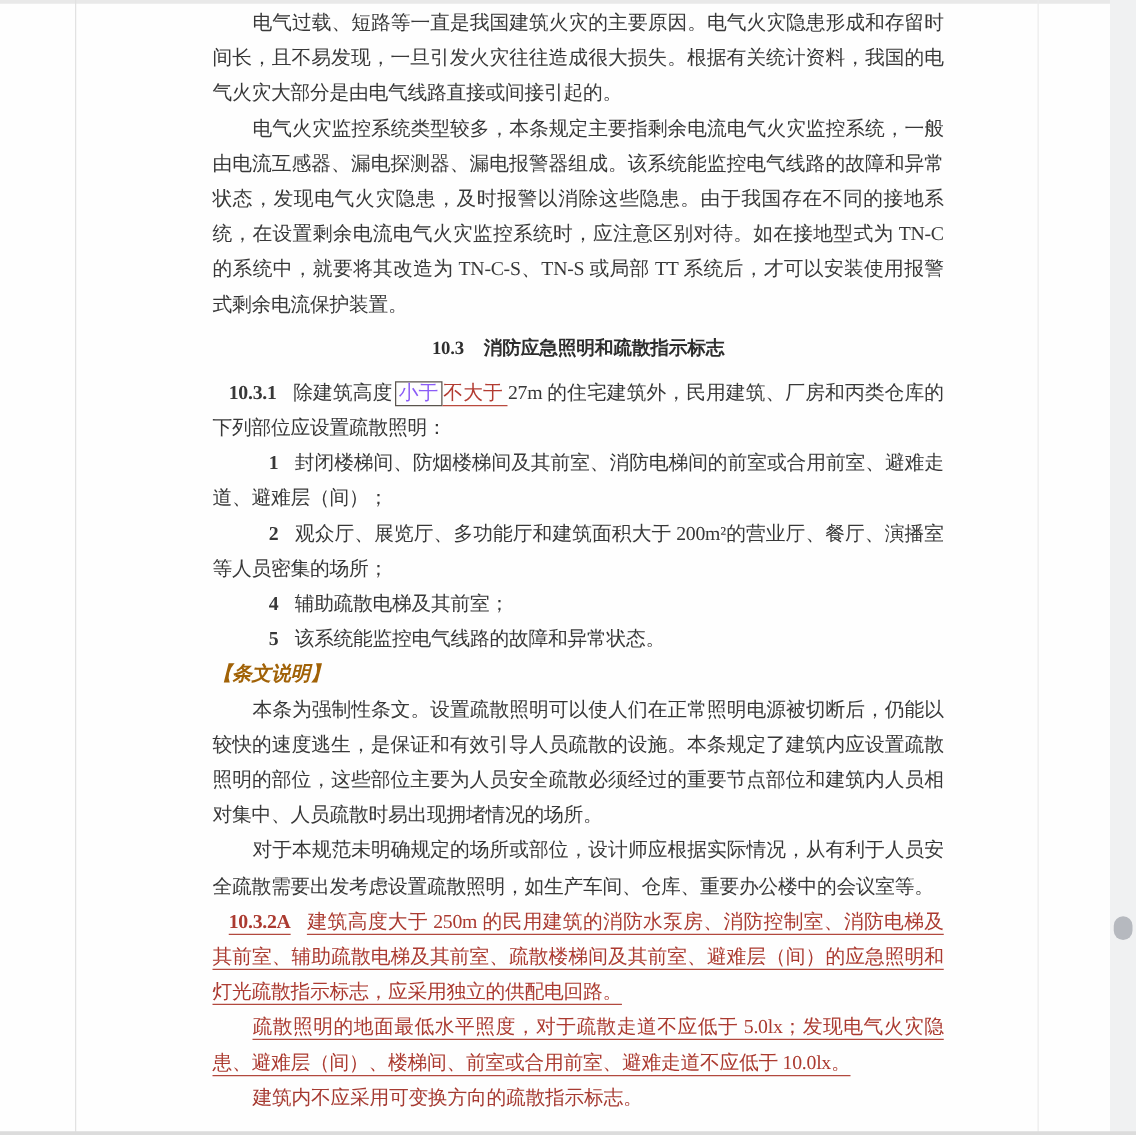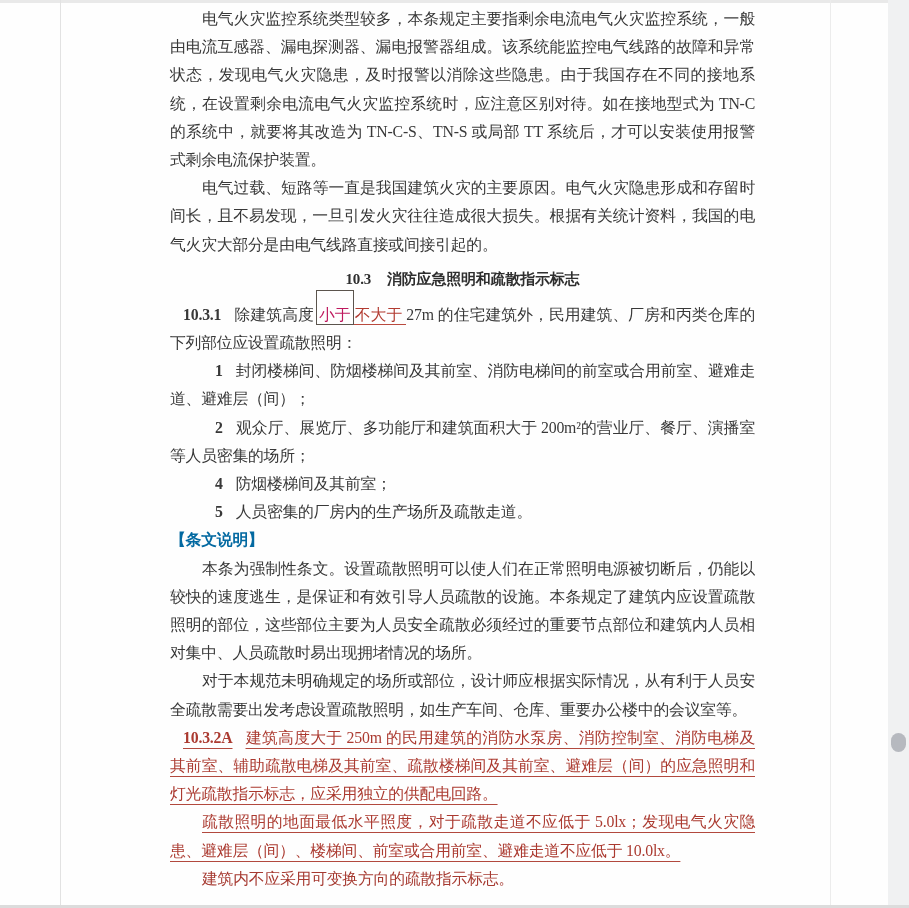--- a/index.html
+++ b/index.html
@@ -24,26 +24,26 @@
     text-align:justify;letter-spacing:-0.2px;
   }
   .para{margin:0;text-indent:32px;}
   .no-indent{text-indent:0;}
   .section-heading{
     margin:5px 0 7px;text-indent:0;text-align:center;
     font-weight:bold;font-size:15px;line-height:30px;color:#2e2e2e;
   }
   .heading-num{margin-right:16px;}
   .clause-num{font-weight:600;margin-right:13px;margin-left:13px;}
-  .commentary-label{text-indent:0;font-weight:600;color:#0369a1;}
+  .commentary-label{text-indent:0;font-weight:600;color:#a16207;font-style:italic;}
 
   .del-box{
-    color:#be185d;
+    color:#8b5cf6;
     border:1.5px solid #5b544d;
-    padding:15px 2px 1px 2px;
+    padding:0 2px 1px 2px;
     margin-left:2px;
   }
   .ins-text{
     color:#b23b31;
     border-bottom:1.5px solid #b94a3e;
     padding:0 4px 1px 1px;
   }
   .red-para{
     color:#ab3a30;
     text-decoration:underline;
@@ -57,32 +57,32 @@
 </head>
 <body>
 
 <div class="screen">
   <div class="top-band"></div>
   <div class="page-left-edge"></div>
   <div class="page-fold-line"></div>
 
   <div class="content">
 
+    <p class="para">电气过载、短路等一直是我国建筑火灾的主要原因。电气火灾隐患形成和存留时间长，且不易发现，一旦引发火灾往往造成很大损失。根据有关统计资料，我国的电气火灾大部分是由电气线路直接或间接引起的。</p>
+
     <p class="para">电气火灾监控系统类型较多，本条规定主要指剩余电流电气火灾监控系统，一般由电流互感器、漏电探测器、漏电报警器组成。该系统能监控电气线路的故障和异常状态，发现电气火灾隐患，及时报警以消除这些隐患。由于我国存在不同的接地系统，在设置剩余电流电气火灾监控系统时，应注意区别对待。如在接地型式为 TN-C 的系统中，就要将其改造为 TN-C-S、TN-S 或局部 TT 系统后，才可以安装使用报警式剩余电流保护装置。</p>
-
-    <p class="para">电气过载、短路等一直是我国建筑火灾的主要原因。电气火灾隐患形成和存留时间长，且不易发现，一旦引发火灾往往造成很大损失。根据有关统计资料，我国的电气火灾大部分是由电气线路直接或间接引起的。</p>
 
     <p class="section-heading"><span class="heading-num">10.3</span><span>消防应急照明和疏散指示标志</span></p>
 
     <p class="para no-indent"><span class="clause-num">10.3.1</span><span>除建筑高度</span><span class="del-box">小于</span><span class="ins-text">不大于</span><span>27m 的住宅建筑外，民用建筑、厂房和丙类仓库的下列部位应设置疏散照明：</span></p>
 
     <p class="para"><span class="clause-num">1</span><span>封闭楼梯间、防烟楼梯间及其前室、消防电梯间的前室或合用前室、避难走道、避难层（间）；</span></p>
     <p class="para"><span class="clause-num">2</span><span>观众厅、展览厅、多功能厅和建筑面积大于 200m²的营业厅、餐厅、演播室等人员密集的场所；</span></p>
-    <p class="para"><span class="clause-num">4</span><span>防烟楼梯间及其前室；</span></p>
-    <p class="para"><span class="clause-num">5</span><span>人员密集的厂房内的生产场所及疏散走道。</span></p>
+    <p class="para"><span class="clause-num">4</span><span>辅助疏散电梯及其前室；</span></p>
+    <p class="para"><span class="clause-num">5</span><span>该系统能监控电气线路的故障和异常状态。</span></p>
 
     <p class="para commentary-label">【条文说明】</p>
 
     <p class="para">本条为强制性条文。设置疏散照明可以使人们在正常照明电源被切断后，仍能以较快的速度逃生，是保证和有效引导人员疏散的设施。本条规定了建筑内应设置疏散照明的部位，这些部位主要为人员安全疏散必须经过的重要节点部位和建筑内人员相对集中、人员疏散时易出现拥堵情况的场所。</p>
     <p class="para">对于本规范未明确规定的场所或部位，设计师应根据实际情况，从有利于人员安全疏散需要出发考虑设置疏散照明，如生产车间、仓库、重要办公楼中的会议室等。</p>
 
     <p class="para no-indent red-para"><span class="clause-num">10.3.2A</span><span>建筑高度大于 250m 的民用建筑的消防水泵房、消防控制室、消防电梯及其前室、辅助疏散电梯及其前室、疏散楼梯间及其前室、避难层（间）的应急照明和灯光疏散指示标志，应采用独立的供配电回路。</span></p>
 
     <p class="para red-para">疏散照明的地面最低水平照度，对于疏散走道不应低于 5.0lx；发现电气火灾隐患、避难层（间）、楼梯间、前室或合用前室、避难走道不应低于 10.0lx。</p>
 

